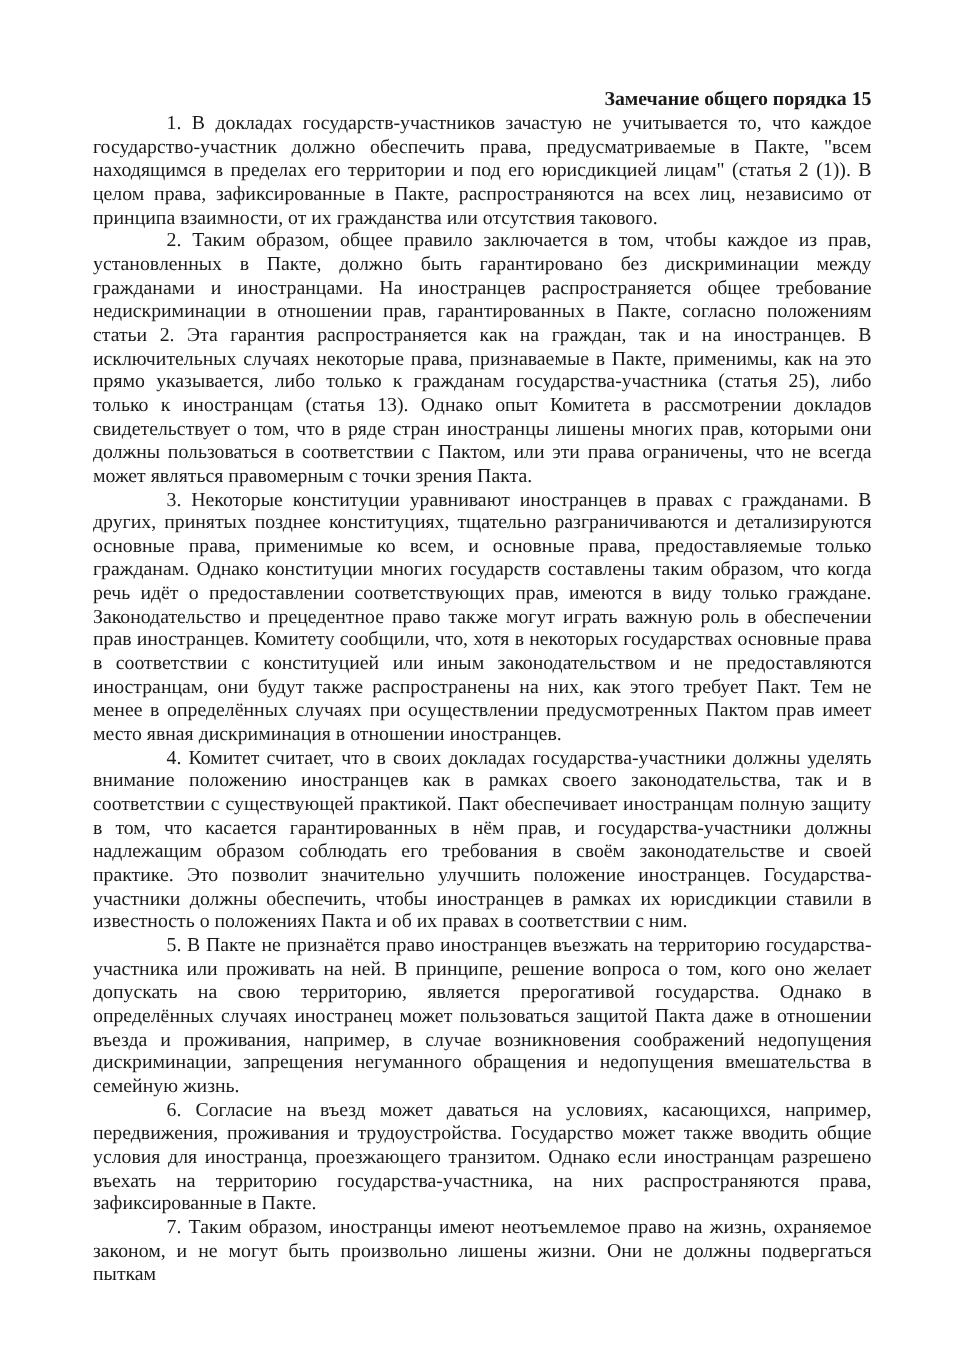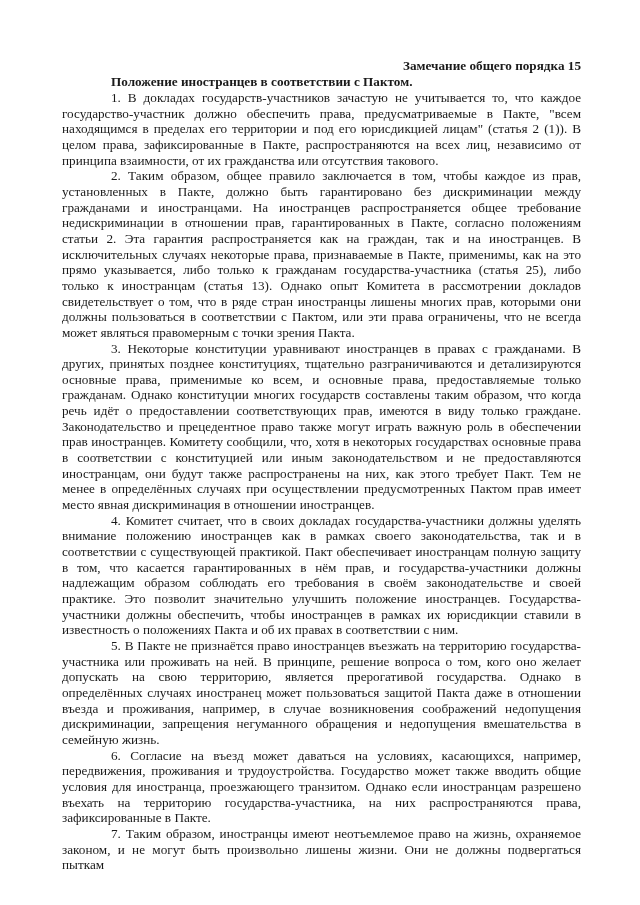--- a/index.html
+++ b/index.html
@@ -38,21 +38,20 @@
       margin: 0;
       text-align: justify;
       text-indent: 49px;
     }
   </style>
 </head>
 <body>
 
 <div class="page">
   <p class="title">Замечание общего порядка 15</p>
-  <p class="section-heading">Положение иностранцев в соответствии с Пактом.</p>
   <p class="para">1. В докладах государств-участников зачастую не учитывается то, что каждое государство-участник должно обеспечить права, предусматриваемые в Пакте, "всем находящимся в пределах его территории и под его юрисдикцией лицам" (статья 2 (1)). В целом права, зафиксированные в Пакте, распространяются на всех лиц, независимо от принципа взаимности, от их гражданства или отсутствия такового.</p>
   <p class="para">2. Таким образом, общее правило заключается в том, чтобы каждое из прав, установленных в Пакте, должно быть гарантировано без дискриминации между гражданами и иностранцами. На иностранцев распространяется общее требование недискриминации в отношении прав, гарантированных в Пакте, согласно положениям статьи 2. Эта гарантия распространяется как на граждан, так и на иностранцев. В исключительных случаях некоторые права, признаваемые в Пакте, применимы, как на это прямо указывается, либо только к гражданам государства-участника (статья 25), либо только к иностранцам (статья 13). Однако опыт Комитета в рассмотрении докладов свидетельствует о том, что в ряде стран иностранцы лишены многих прав, которыми они должны пользоваться в соответствии с Пактом, или эти права ограничены, что не всегда может являться правомерным с точки зрения Пакта.</p>
   <p class="para">3. Некоторые конституции уравнивают иностранцев в правах с гражданами. В других, принятых позднее конституциях, тщательно разграничиваются и детализируются основные права, применимые ко всем, и основные права, предоставляемые только гражданам. Однако конституции многих государств составлены таким образом, что когда речь идёт о предоставлении соответствующих прав, имеются в виду только граждане. Законодательство и прецедентное право также могут играть важную роль в обеспечении прав иностранцев. Комитету сообщили, что, хотя в некоторых государствах основные права в соответствии с конституцией или иным законодательством и не предоставляются иностранцам, они будут также распространены на них, как этого требует Пакт. Тем не менее в определённых случаях при осуществлении предусмотренных Пактом прав имеет место явная дискриминация в отношении иностранцев.</p>
   <p class="para">4. Комитет считает, что в своих докладах государства-участники должны уделять внимание положению иностранцев как в рамках своего законодательства, так и в соответствии с существующей практикой. Пакт обеспечивает иностранцам полную защиту в том, что касается гарантированных в нём прав, и государства-участники должны надлежащим образом соблюдать его требования в своём законодательстве и своей практике. Это позволит значительно улучшить положение иностранцев. Государства-участники должны обеспечить, чтобы иностранцев в рамках их юрисдикции ставили в известность о положениях Пакта и об их правах в соответствии с ним.</p>
   <p class="para">5. В Пакте не признаётся право иностранцев въезжать на территорию государства-участника или проживать на ней. В принципе, решение вопроса о том, кого оно желает допускать на свою территорию, является прерогативой государства. Однако в определённых случаях иностранец может пользоваться защитой Пакта даже в отношении въезда и проживания, например, в случае возникновения соображений недопущения дискриминации, запрещения негуманного обращения и недопущения вмешательства в семейную жизнь.</p>
   <p class="para">6. Согласие на въезд может даваться на условиях, касающихся, например, передвижения, проживания и трудоустройства. Государство может также вводить общие условия для иностранца, проезжающего транзитом. Однако если иностранцам разрешено въехать на территорию государства-участника, на них распространяются права, зафиксированные в Пакте.</p>
   <p class="para">7. Таким образом, иностранцы имеют неотъемлемое право на жизнь, охраняемое законом, и не могут быть произвольно лишены жизни. Они не должны подвергаться пыткам</p>
 </div>
 
 </body></html>

